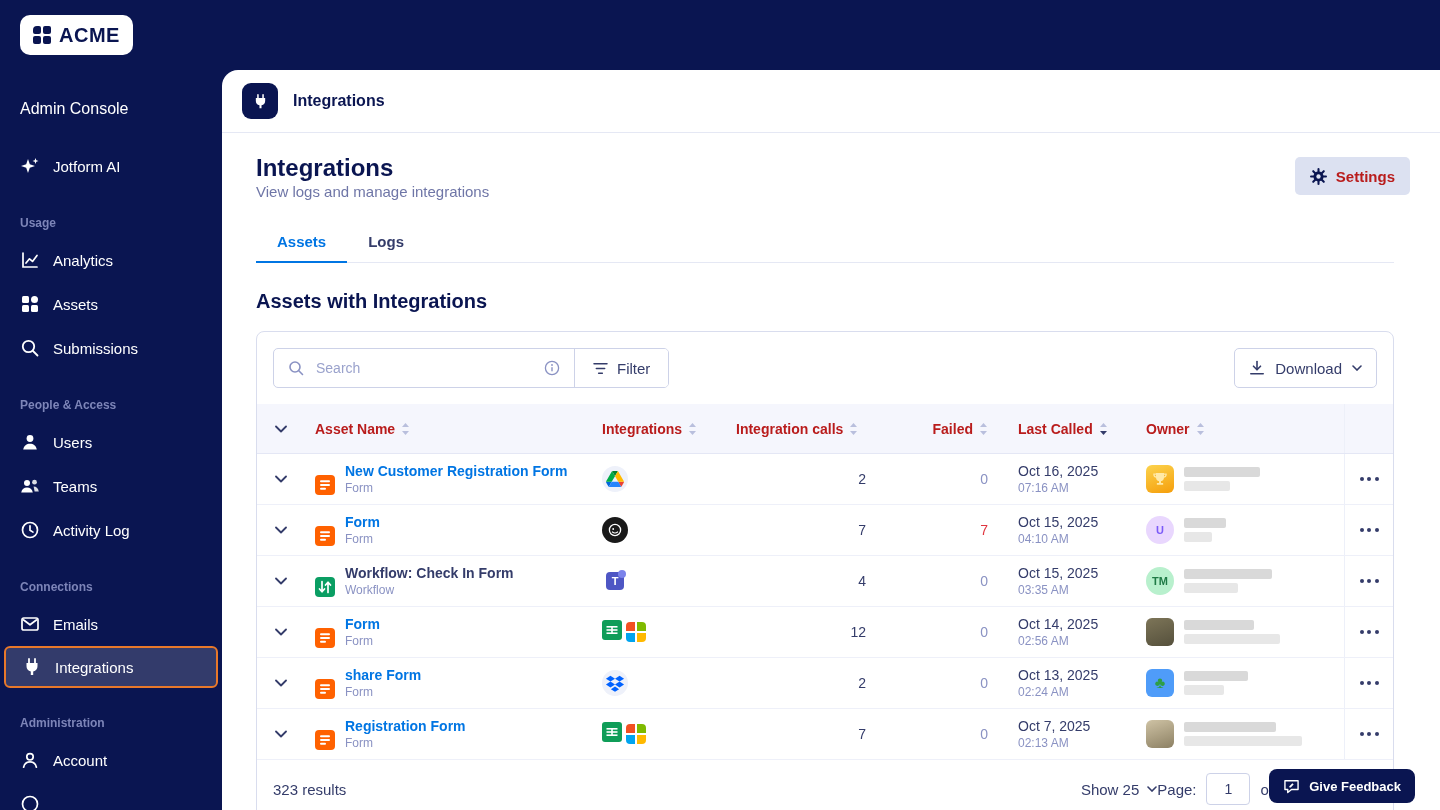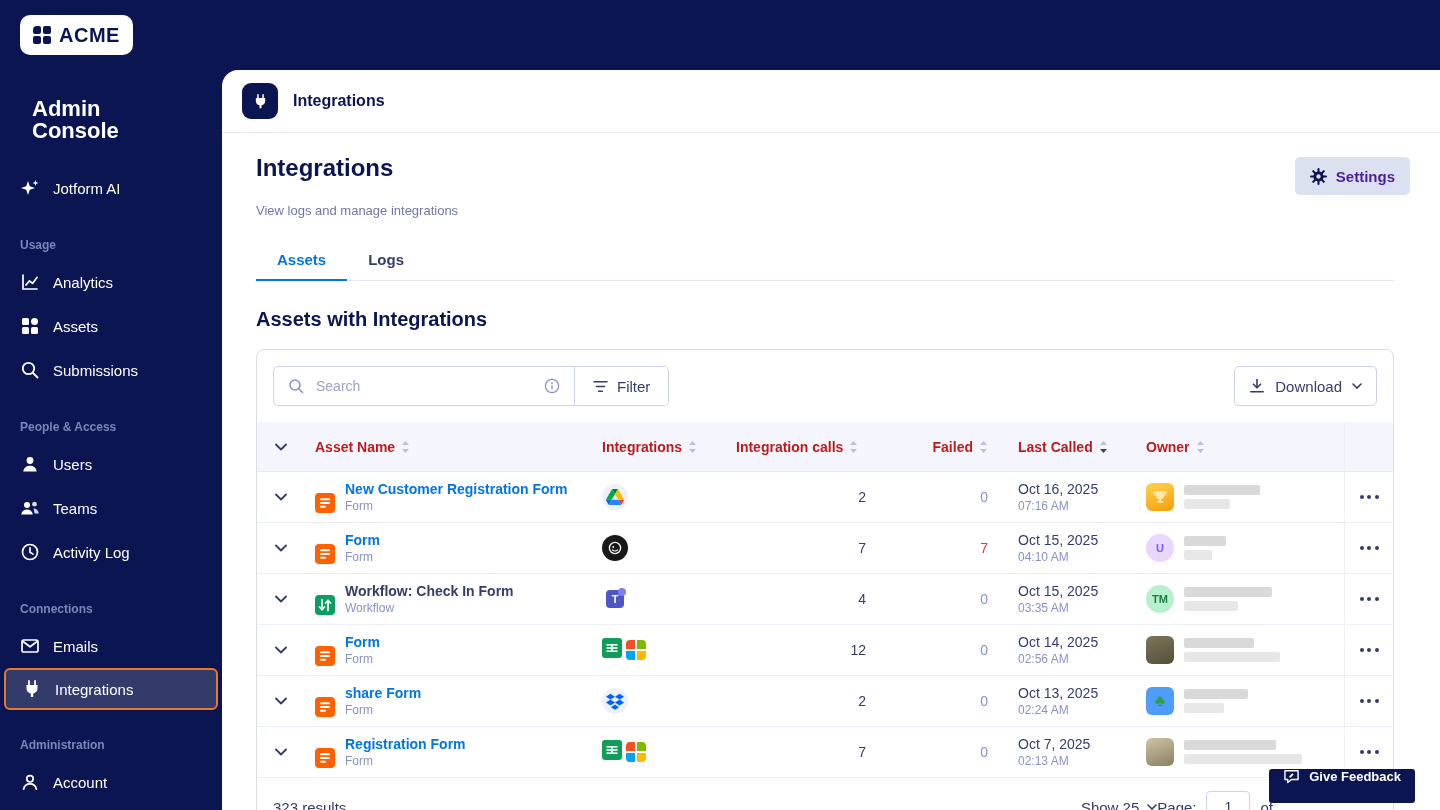--- a/index.html
+++ b/index.html
@@ -25,43 +25,43 @@
   .admin-search input::placeholder { color:#8f97c6; }
   .help-btn { height:40px; border-radius:20px; background:#363e6e; border:0; color:#fff;
     display:flex; align-items:center; gap:9px; padding:0 16px; font-size:15px; font-weight:600; cursor:pointer; font-family:inherit; }
   .help-q { width:18px; height:18px; border:1.6px solid #fff; border-radius:50%;
     display:flex; align-items:center; justify-content:center; font-size:11px; font-weight:700; }
   .avatar { width:40px; height:40px; border-radius:50%; background:#b9c4ee; overflow:hidden;
     display:flex; align-items:flex-end; justify-content:center; cursor:pointer; }
 
   
   .sidebar { position:absolute; top:70px; left:0; width:222px; bottom:0; color:#fff; overflow:hidden; }
-  .sidebar-title { padding:28px 32px 0; font-size:22px; font-weight:700; line-height:22px; }
+  .sidebar-title { padding:28px 20px 0; font-size:16px; font-weight:400; line-height:22px; }
   .side-item { height:44px; display:flex; align-items:center; gap:13px; padding:0 20px;
     font-size:15px; cursor:pointer; color:#fff; }
   .side-item.ai { margin-top:24px; }
   .side-item svg { width:20px; height:20px; flex:none; }
   .section-label { margin:28px 0 8px; padding:0 20px; font-size:12px; font-weight:600; color:#7d85b8; }
   .side-item.selected { background:#333b6b; border:2px solid #e8782a; border-radius:6px;
     margin:0 4px; height:42px; padding:0 16px; }
 
   
   .main { position:absolute; top:70px; left:222px; right:0; bottom:0; background:#fff;
     border-top-left-radius:16px; overflow:hidden; }
   .main-header { height:63px; display:flex; align-items:center; gap:15px; padding:0 20px;
     border-bottom:1px solid #e5e8f4; }
   .plug-badge { width:36px; height:36px; border-radius:9px; background:#0a1551;
     display:flex; align-items:center; justify-content:center; }
   .bc-title { font-size:16px; font-weight:600; color:#0a1551; }
 
   .page-head { padding:22px 30px 0 34px; display:flex; justify-content:space-between; align-items:flex-start; }
   .page-title { font-size:24px; font-weight:700; color:#0a1551; line-height:26px; }
-  .page-sub { font-size:13px; color:#6f76a7; margin-top:22px; }
+  .page-sub { font-size:15px; color:#6f76a7; margin-top:2px; }
   .settings-btn { height:38px; background:#dce1f1; border:0; border-radius:5px; cursor:pointer;
-    display:flex; align-items:center; gap:9px; padding:0 15px; color:#4c1d95; font-size:15px; font-weight:600; margin-top:2px; font-family:inherit; }
+    display:flex; align-items:center; gap:9px; padding:0 15px; color:#b91c1c; font-size:15px; font-weight:600; margin-top:2px; font-family:inherit; }
 
   .tabs { display:flex; margin:22px 46px 0 34px; border-bottom:1px solid #e5e8f4; }
   .tab { padding:11px 21px; font-size:15px; font-weight:600; color:#343c6a; cursor:pointer; margin-bottom:-1px; }
   .tab.active { color:#0075e3; border-bottom:2px solid #0075e3; }
 
   .section-title { margin:27px 34px 0; font-size:20px; font-weight:700; color:#0a1551; }
 
   .card { margin:18px 46px 0 34px; border:1px solid #d9ddee; border-radius:8px; min-height:500px; background:#fff; }
   .toolbar { display:flex; justify-content:space-between; align-items:center; padding:16px; }
   .search-filter { display:flex; height:40px; border:1px solid #cdd2e8; border-radius:5px; overflow:hidden; align-items:stretch; }
@@ -128,21 +128,21 @@
 
   .tfoot { display:flex; justify-content:space-between; align-items:center; padding:13px 16px 13px 16px; }
   .results { font-size:15px; color:#343c6a; }
   .foot-right { display:flex; align-items:center; font-size:15px; color:#343c6a; padding-right:104px; }
   .show-sel { display:flex; align-items:center; gap:8px; cursor:pointer; font-weight:500; }
   .page-ctl { display:flex; align-items:center; gap:10px; }
   .page-input { width:44px; height:32px; border:1px solid #cdd2e8; border-radius:4px; text-align:center;
     font-size:14px; color:#343c6a; font-family:inherit; outline:none; }
 
   .feedback-btn { position:absolute; right:25px; bottom:7px; height:34px; background:#0a1551; color:#fff;
-    border:0; border-radius:3px; display:flex; gap:9px; padding:0 14px;
+    border:0; border-radius:8px; display:flex; align-items:center; gap:9px; padding:0 14px;
     font-size:13px; font-weight:600; cursor:pointer; z-index:20; font-family:inherit; }
 </style>
 </head>
 <body>
 
 <header class="topbar">
   <div class="logo">
     <span class="logo-glyph">
         <i class="lt"></i>
         <i></i>

